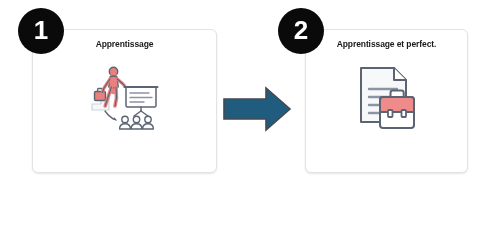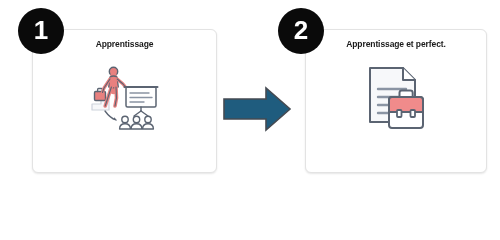--- a/index.html
+++ b/index.html
@@ -24,21 +24,21 @@
   
   .step-card {
     position: absolute;
     background: #ffffff;
     border: 1px solid #e3e3e3;
     border-radius: 6px;
     box-shadow: 0 1px 2px rgba(0,0,0,0.10);
     box-sizing: border-box;
   }
   #card-1 { left: 32px;  top: 29px; width: 185px; height: 144px; }
-  #card-2 { left: 305px; top: 29px; width: 182px; height: 144px; }
+  #card-2 { left: 305px; top: 29px; width: 163px; height: 144px; }
 
   .card-title {
     position: absolute;
     left: 0;
     right: 0;
     top: 9px;
     text-align: center;
     font-size: 8.5px;
     font-weight: bold;
     color: #1a1a1a;

